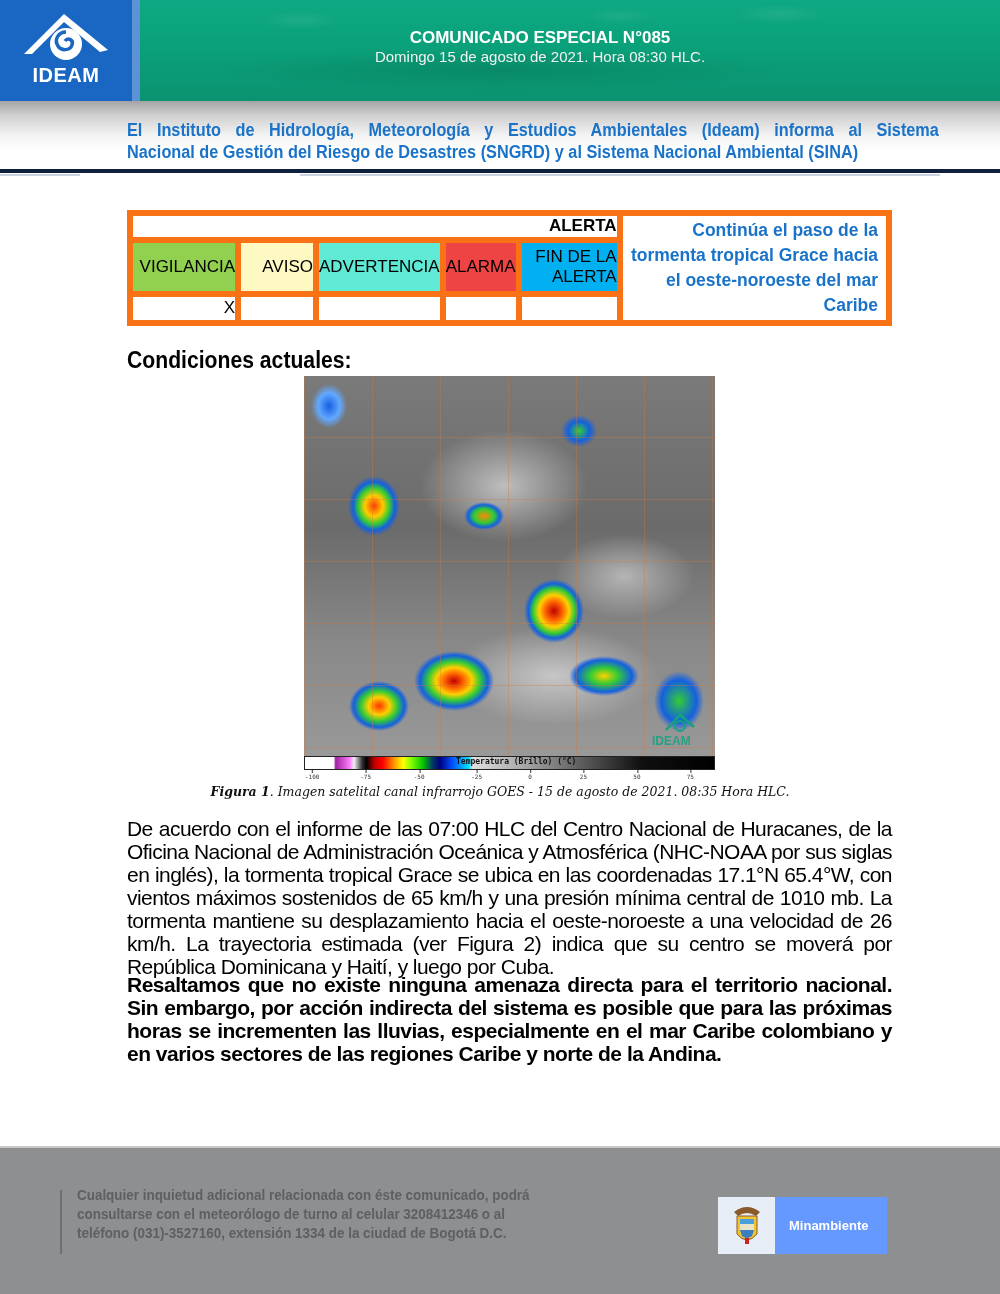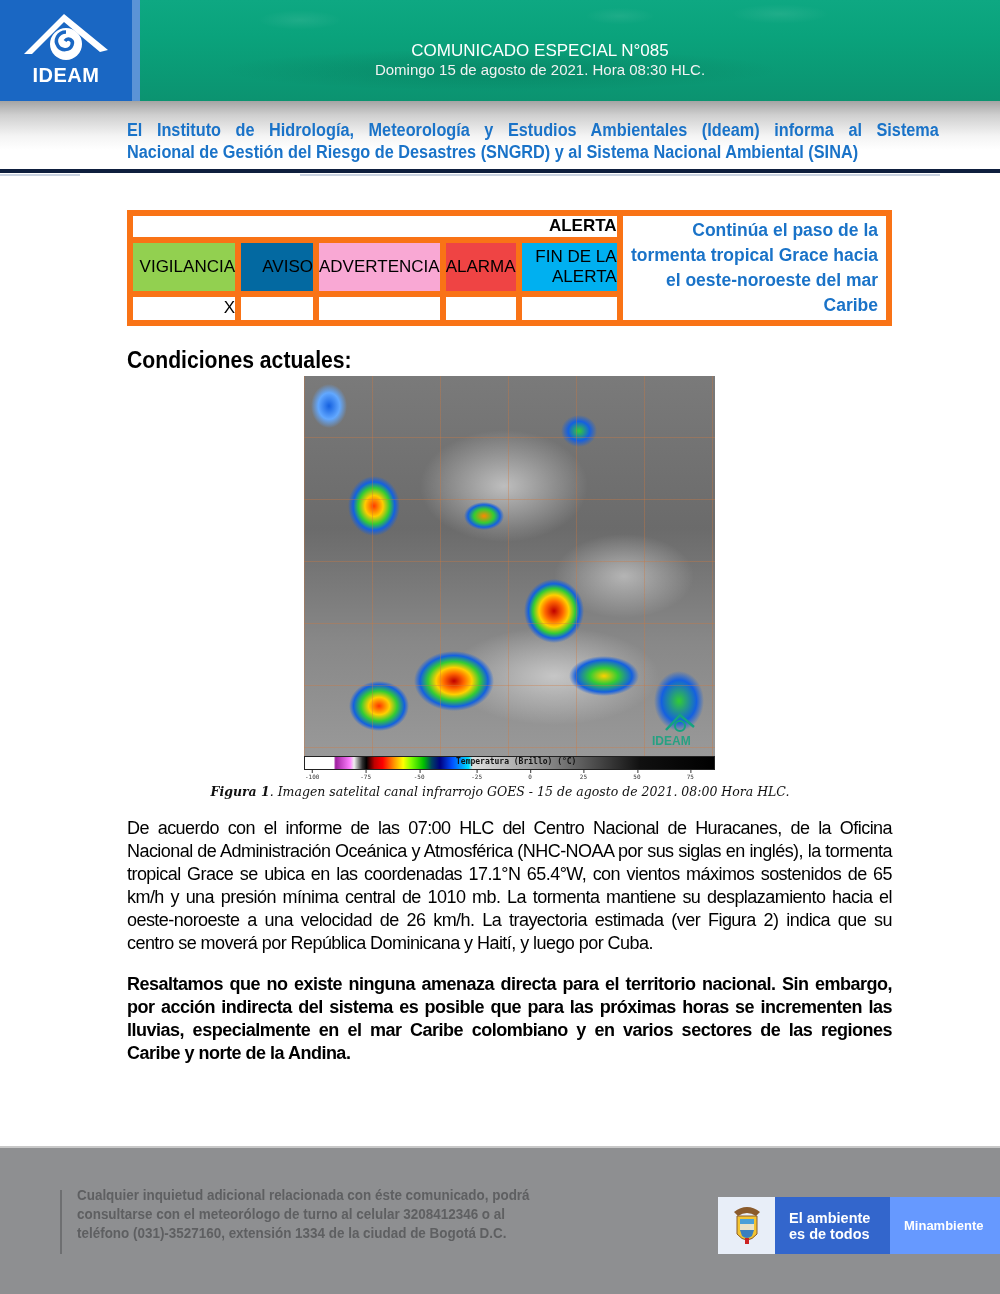--- a/index.html
+++ b/index.html
@@ -14,41 +14,41 @@
       radial-gradient(ellipse 60px 14px at 300px 20px, rgba(255,255,255,0.08), transparent 70%),
       radial-gradient(ellipse 50px 12px at 620px 16px, rgba(255,255,255,0.07), transparent 70%),
       radial-gradient(ellipse 70px 14px at 780px 14px, rgba(255,255,255,0.08), transparent 70%),
       radial-gradient(ellipse 400px 30px at 500px 70px, rgba(0,60,40,0.18), transparent 70%); }
   .logo-box { position: absolute; left: 0; top: 0; width: 132px; height: 101px; background: #1a67c3; }
   .logo-sep { position: absolute; left: 132px; top: 0; width: 8px; height: 101px; background: #5b93d6; }
   .logo-svg { position: absolute; left: 20px; top: 10px; width: 92px; height: 58px; }
   .logo-text { position: absolute; left: 0; top: 64px; width: 132px; text-align: center;
     color: #fff; font-weight: bold; font-size: 20px; letter-spacing: 0.5px; }
   .header-titles { position: absolute; left: 340px; top: 28px; width: 400px; text-align: center; color: #fff; }
-  .h-title1 { font-weight: normal; font-size: 17px; line-height: 20px; margin-top: 13px; }
+  .h-title1 { font-weight: bold; font-size: 17px; line-height: 20px; }
   .h-title2 { font-weight: bold; font-size: 17px; line-height: 19px; }
   .h-date { font-size: 15px; line-height: 18px; color: #f2f2f2; }
 
   .intro-band { position: absolute; left: 0; top: 101px; width: 1000px; height: 70px;
     background: linear-gradient(180deg, #a4a4a4 0%, #cfcfcf 20%, #f4f4f4 50%, #ffffff 70%); }
   .intro-text { position: absolute; left: 127px; top: 119px; width: 812px; color: #1a73c8;
     font-weight: bold; font-size: 17.5px; line-height: 22px; text-align: justify; transform: scaleX(0.93); transform-origin: left; width: 873px; }
   .intro-line2 { text-align-last: left; }
   .divider { position: absolute; left: 0; top: 169px; width: 1000px; height: 4px; background: #0f1f3e; }
   .divider-under { position: absolute; top: 174px; height: 2px; background: #c9d2e0; }
 
   
   table.alert { position: absolute; left: 127px; top: 210px; width: 765px; border-collapse: collapse;
     font-size: 17px; }
   table.alert td { border: 6px solid #f97316; text-align: right; vertical-align: middle; }
   .th-alerta { height: 24px; font-weight: bold; background: #fff; }
   .lvl { height: 52px; font-size: 17px; line-height: 20px; }
   .lvl-vig { background: #92d050; width: 108px; }
-  .lvl-avi { background: #0369a1; width: 78px; }
-  .lvl-adv { background: #f9a8d4; width: 124px; }
+  .lvl-avi { background: #fef9c3; width: 78px; }
+  .lvl-adv { background: #5eead4; width: 124px; }
   .lvl-ala { background: #ef4444; width: 76px; }
   .lvl-fin { background: #00b0f0; width: 101px; }
   .mark-row td { height: 28px; font-size: 17px; }
   .msg-cell { color: #1a73c8; font-weight: bold; font-size: 17.5px; line-height: 25px; padding: 2px 8px; }
 
   
   .section-title { position: absolute; left: 127px; top: 347px; font-weight: bold; font-size: 23px;
     transform: scaleX(0.92); transform-origin: left; }
 
   .sat-wrap { position: absolute; left: 304px; top: 376px; width: 411px; height: 380px; overflow: hidden;
@@ -85,21 +85,21 @@
   .colorbar-label { position: absolute; left: 456px; top: 757px; font-family: "DejaVu Sans Mono", monospace;
     font-size: 8px; color: #111; font-weight: bold; }
   .cbar-ticks { position: absolute; left: 304px; top: 770px; width: 411px; height: 10px; }
   .cbar-tick { position: absolute; top: 0; font-family: "DejaVu Sans Mono", monospace; font-size: 6px; color: #333; transform: translateX(-50%); padding-top: 3px; }
   .cbar-tick::before { content: ""; position: absolute; left: 50%; top: 0; width: 1px; height: 3px; background: #333; }
 
   .figure-caption { position: absolute; left: 0; width: 1000px; top: 784px; text-align: center;
     font-family: "DejaVu Serif", serif; font-size: 12.5px; font-style: italic; color: #111; }
   .fig-label { font-weight: bold; }
 
-  .para { position: absolute; left: 127px; width: 765px; font-size: 18px; line-height: 23px;
+  .para { position: absolute; left: 127px; width: 765px; font-size: 21px; line-height: 23px;
     text-align: justify; }
   .para1 { top: 817px; letter-spacing: -0.55px; }
   .para2 { top: 973px; font-weight: bold; letter-spacing: -0.5px; }
 
   
   .footer { position: absolute; left: 0; top: 1146px; width: 1000px; height: 148px; background: #8e8f91;
     border-top: 2px solid #c8c8c8; }
   .footer-rule { position: absolute; left: 60px; top: 1190px; width: 2px; height: 64px; background: #6e6f71; }
   .footer-text { position: absolute; left: 77px; top: 1186px; width: 490px; color: #5e5f61; font-weight: bold;
     font-size: 14px; line-height: 19px; transform: scaleX(0.96); transform-origin: left; }
@@ -182,40 +182,34 @@
   <span class="cbar-tick" style="left:15%">-75</span>
   <span class="cbar-tick" style="left:28%">-50</span>
   <span class="cbar-tick" style="left:42%">-25</span>
   <span class="cbar-tick" style="left:55%">0</span>
   <span class="cbar-tick" style="left:68%">25</span>
   <span class="cbar-tick" style="left:81%">50</span>
   <span class="cbar-tick" style="left:94%">75</span>
 </div>
 
 <div class="figure-caption">
-  <span class="fig-label">Figura 1</span><span>. Imagen satelital canal infrarrojo GOES - 15 de agosto de 2021. 08:00 Hora HLC.</span>
+  <span class="fig-label">Figura 1</span><span>. Imagen satelital canal infrarrojo GOES - 15 de agosto de 2021. 08:35 Hora HLC.</span>
 </div>
 
 <p class="para para1">De acuerdo con el informe de las 07:00 HLC del Centro Nacional de Huracanes, de la Oficina Nacional de Administración Oceánica y Atmosférica (NHC-NOAA por sus siglas en inglés), la tormenta tropical Grace se ubica en las coordenadas 17.1°N 65.4°W, con vientos máximos sostenidos de 65 km/h y una presión mínima central de 1010 mb. La tormenta mantiene su desplazamiento hacia el oeste-noroeste a una velocidad de 26 km/h. La trayectoria estimada (ver Figura 2) indica que su centro se moverá por República Dominicana y Haití, y luego por Cuba.</p>
 <p class="para para2">Resaltamos que no existe ninguna amenaza directa para el territorio nacional. Sin embargo, por acción indirecta del sistema es posible que para las próximas horas se incrementen las lluvias, especialmente en el mar Caribe colombiano y en varios sectores de las regiones Caribe y norte de la Andina.</p>
 
 <div class="footer"></div>
 <div class="footer-rule"></div>
 <div class="footer-text">Cualquier inquietud adicional relacionada con éste comunicado, podrá consultarse con el meteorólogo de turno al celular 3208412346 o al teléfono (031)-3527160, extensión 1334 de la ciudad de Bogotá D.C.</div>
 <div class="brand">
   <div class="brand-crest">
     <svg width="34" height="44" viewBox="0 0 34 44">
       <path d="M4 8 Q17 -2 30 8 L26 12 Q17 6 8 12 Z" fill="#8a5a2b"></path>
       <path d="M7 12 L27 12 L27 30 Q17 42 7 30 Z" fill="#f3c431" stroke="#8a5a2b" stroke-width="1"></path>
       <rect x="10" y="15" width="14" height="5" fill="#4aa0d8"></rect>
       <rect x="10" y="20" width="14" height="6" fill="#e9e3c8"></rect>
       <path d="M10 26 L24 26 L22 32 Q17 36 12 32 Z" fill="#3a7fbf"></path>
       <rect x="15" y="34" width="4" height="6" fill="#cc2222"></rect>
     </svg>
   </div>
-  <div class="brand-mid">
-    <div>
-      <div>El ambiente</div>
-      <div>es de todos</div>
-    </div>
-  </div>
   <div class="brand-min">Minambiente</div>
 </div>
 
 </body></html>

